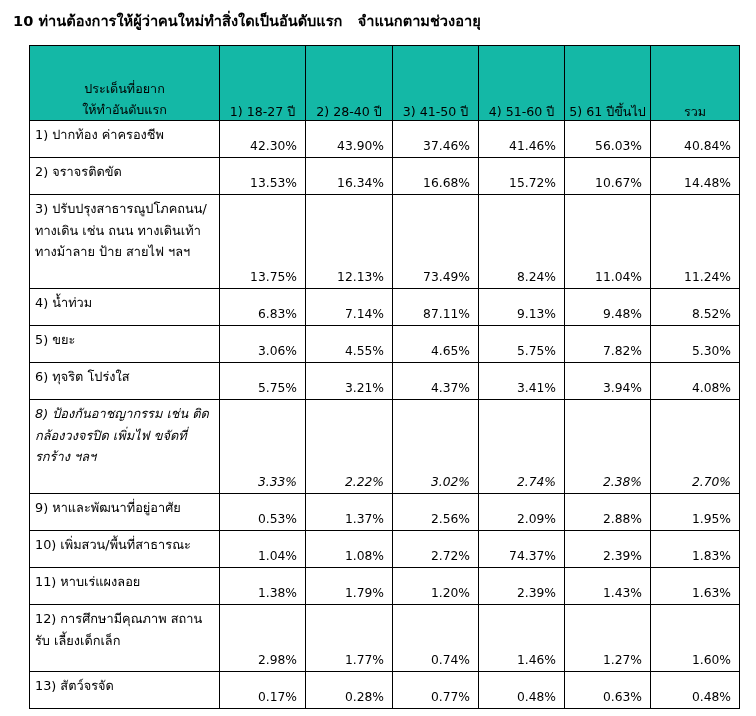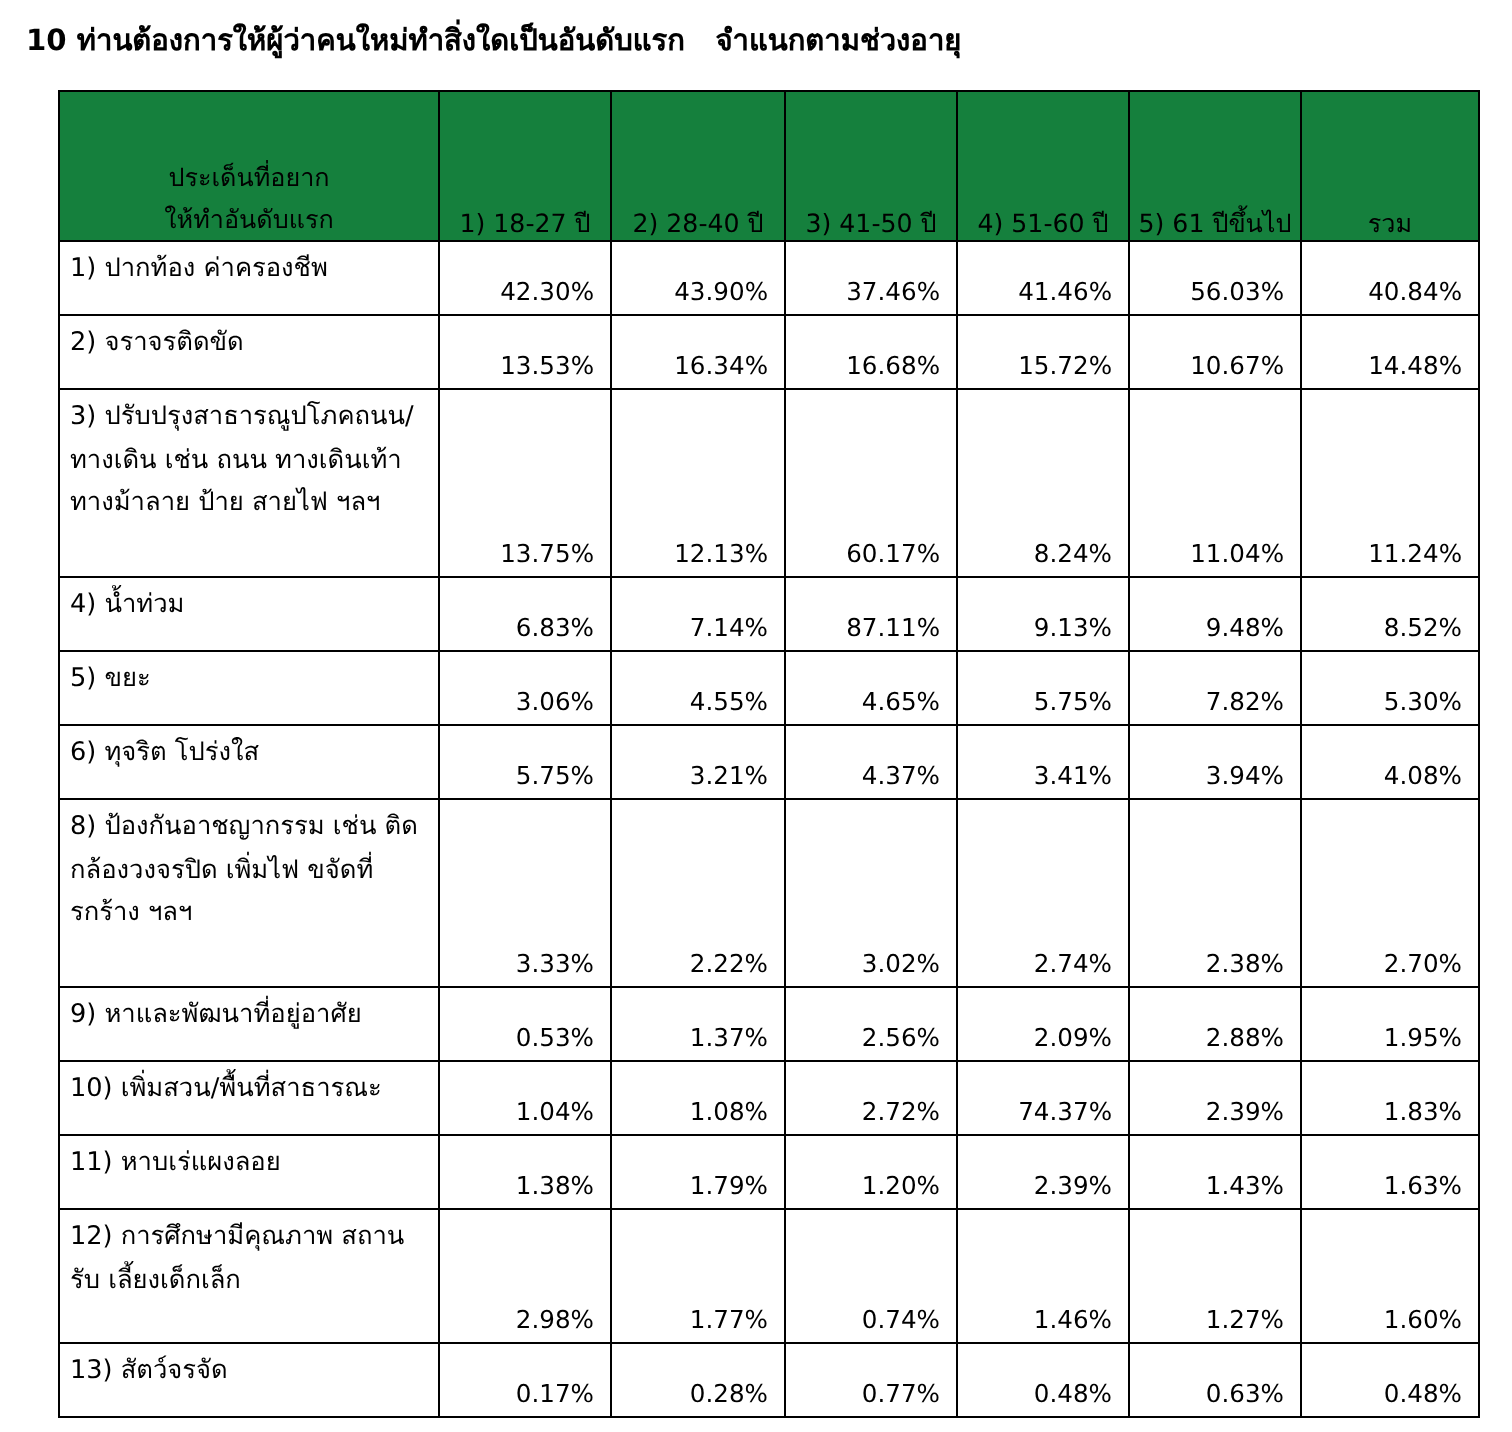--- a/index.html
+++ b/index.html
@@ -51,21 +51,21 @@
   
   col.c-label { width: 190px; }
   col.c-g1 { width: 86px; }
   col.c-g2 { width: 87px; }
   col.c-g3 { width: 86px; }
   col.c-g4 { width: 86px; }
   col.c-g5 { width: 86px; }
   col.c-tot { width: 89px; }
 
   thead th {
-    background: #15803d;
+    background: #14b8a6;
     text-align: center;
     vertical-align: top;
     font-weight: normal;
     font-size: 12.6px;
     height: 50px;
   }
   thead th.label-head {
     padding-top: 6px;
     line-height: 21px;
   }
@@ -84,21 +84,21 @@
     margin-left: 11px;
   }
   tbody td.num {
     text-align: right;
     padding: 0 8px 4px 0;
     vertical-align: bottom;
     font-size: 12.3px;
     white-space: nowrap;
   }
   tbody tr.r-tall1 td { height: 86px; }
-  tbody tr.r-tall2 td { height: 86px; }
+  tbody tr.r-tall2 td { height: 86px; font-style: italic; }
   tbody tr.r-tall3 td { height: 59px; }
   tbody tr.r-normal td { height: 29px; }
 </style>
 </head>
 <body>
 
 <div class="page">
 
   <div class="title">10 ท่านต้องการให้ผู้ว่าคนใหม่ทำสิ่งใดเป็นอันดับแรก   จำแนกตามช่วงอายุ</div>
 
@@ -143,21 +143,21 @@
             <td class="num">16.34%</td>
             <td class="num">16.68%</td>
             <td class="num">15.72%</td>
             <td class="num">10.67%</td>
             <td class="num">14.48%</td>
           </tr>
           <tr class="r-tall1">
             <td class="rowlabel">3) ปรับปรุงสาธารณูปโภคถนน/ ทางเดิน เช่น ถนน ทางเดินเท้า ทางม้าลาย ป้าย สายไฟ ฯลฯ</td>
             <td class="num">13.75%</td>
             <td class="num">12.13%</td>
-            <td class="num">60.17%</td>
+            <td class="num">73.49%</td>
             <td class="num">8.24%</td>
             <td class="num">11.04%</td>
             <td class="num">11.24%</td>
           </tr>
           <tr class="r-normal">
             <td class="rowlabel">4) น้ำท่วม</td>
             <td class="num">6.83%</td>
             <td class="num">7.14%</td>
             <td class="num">87.11%</td>
             <td class="num">9.13%</td>

